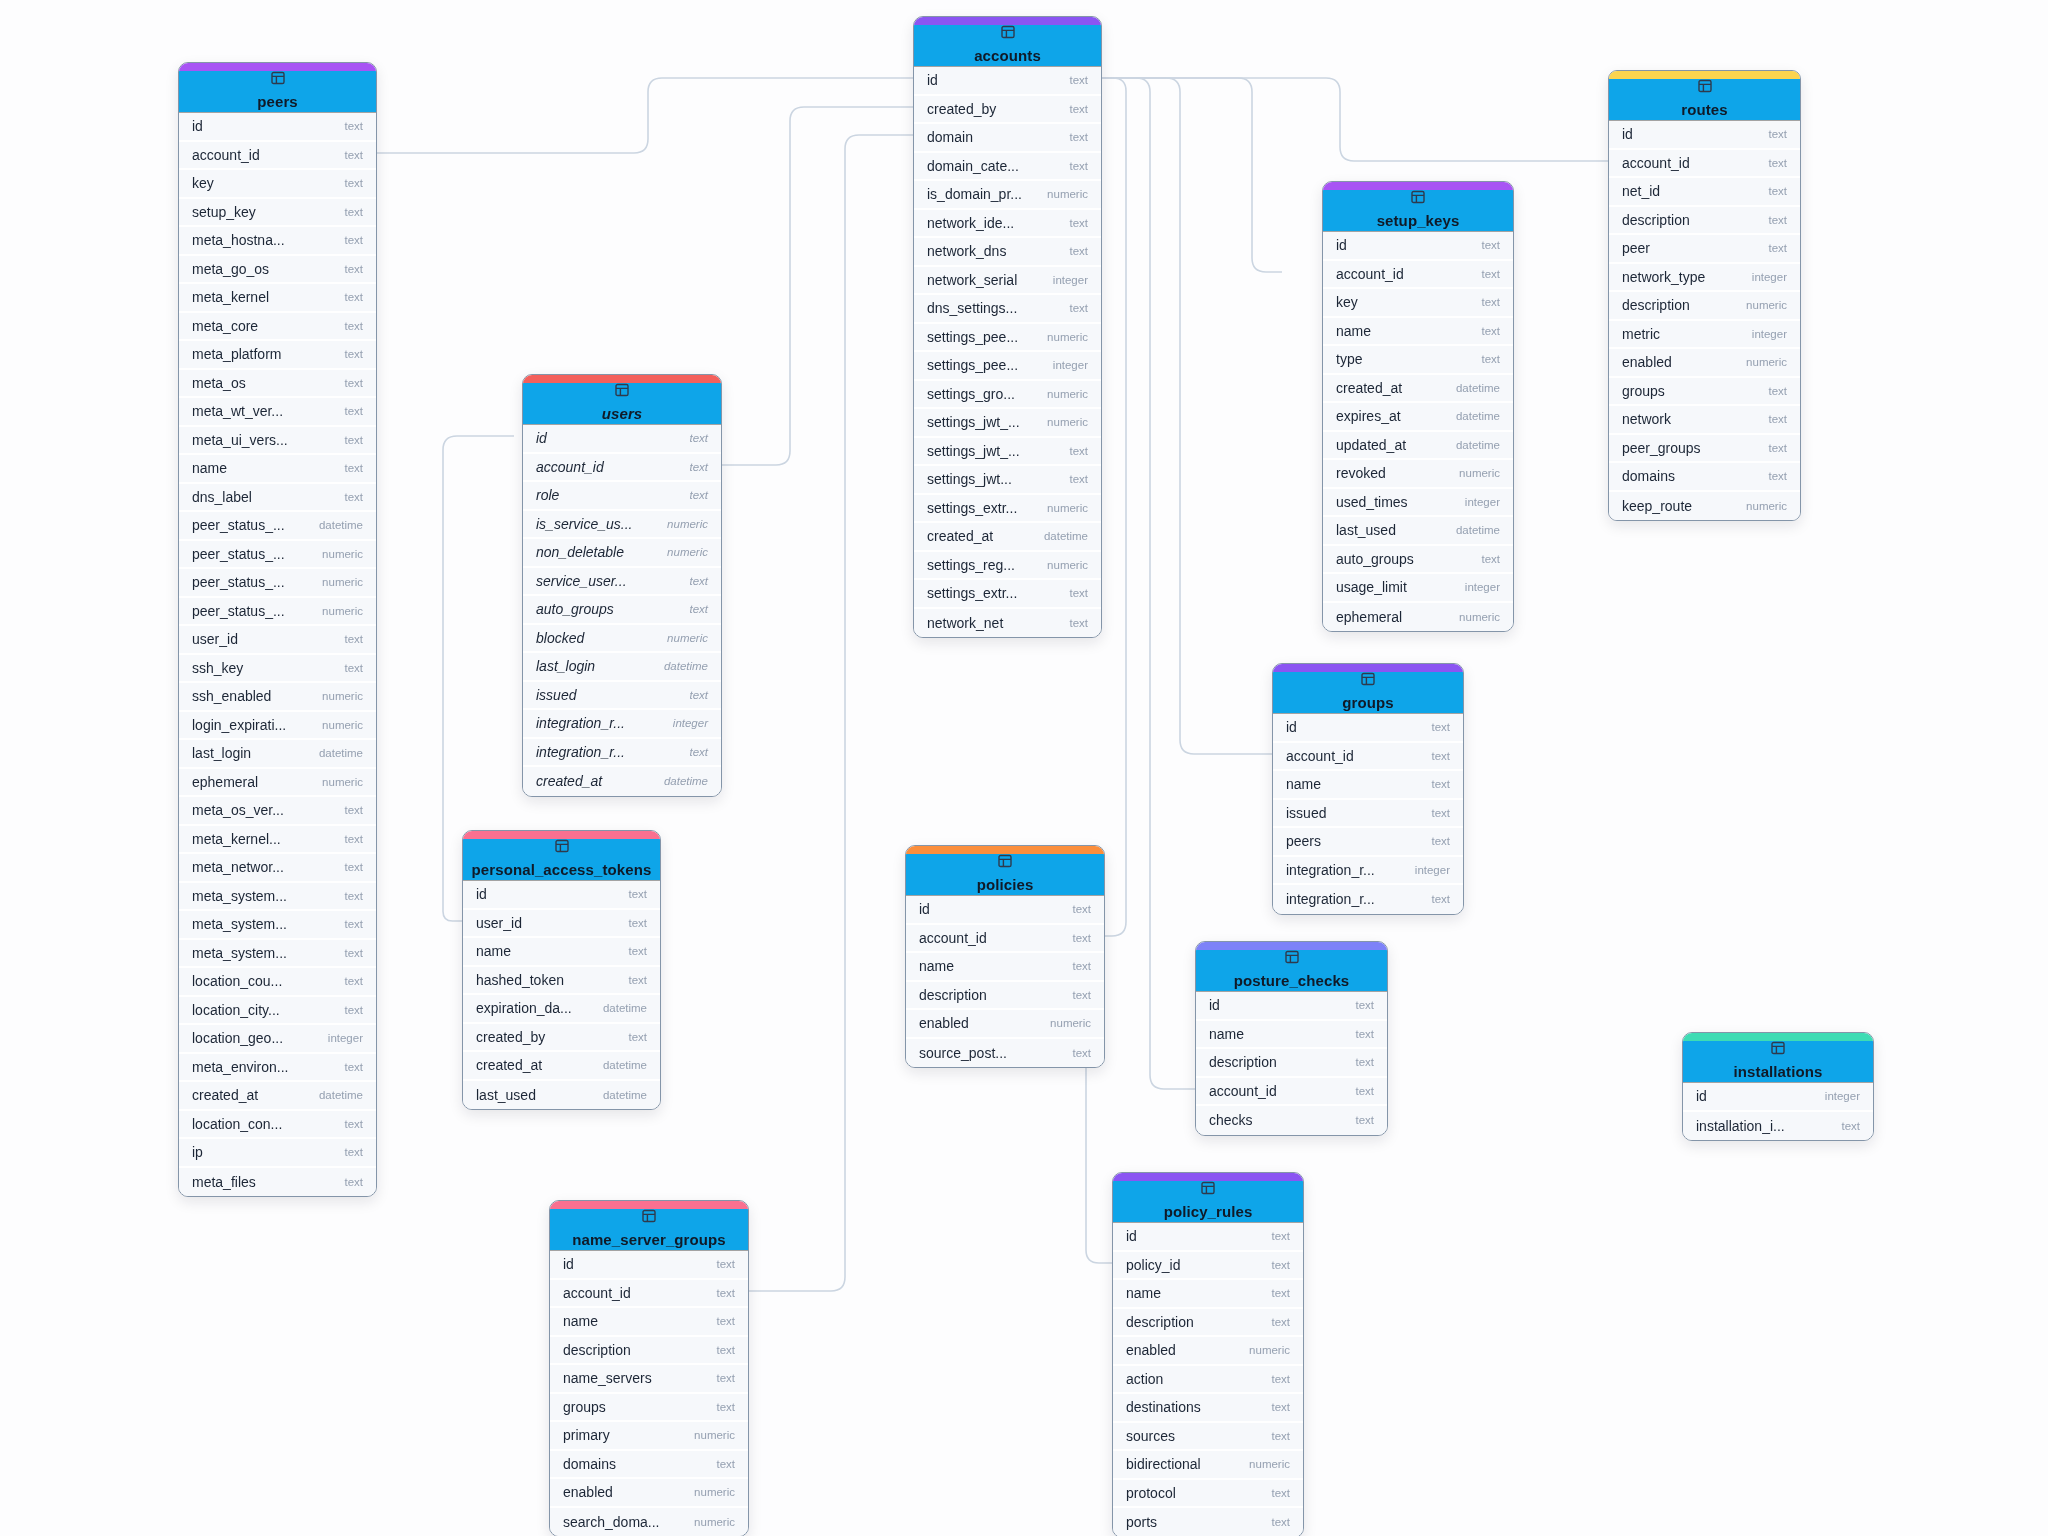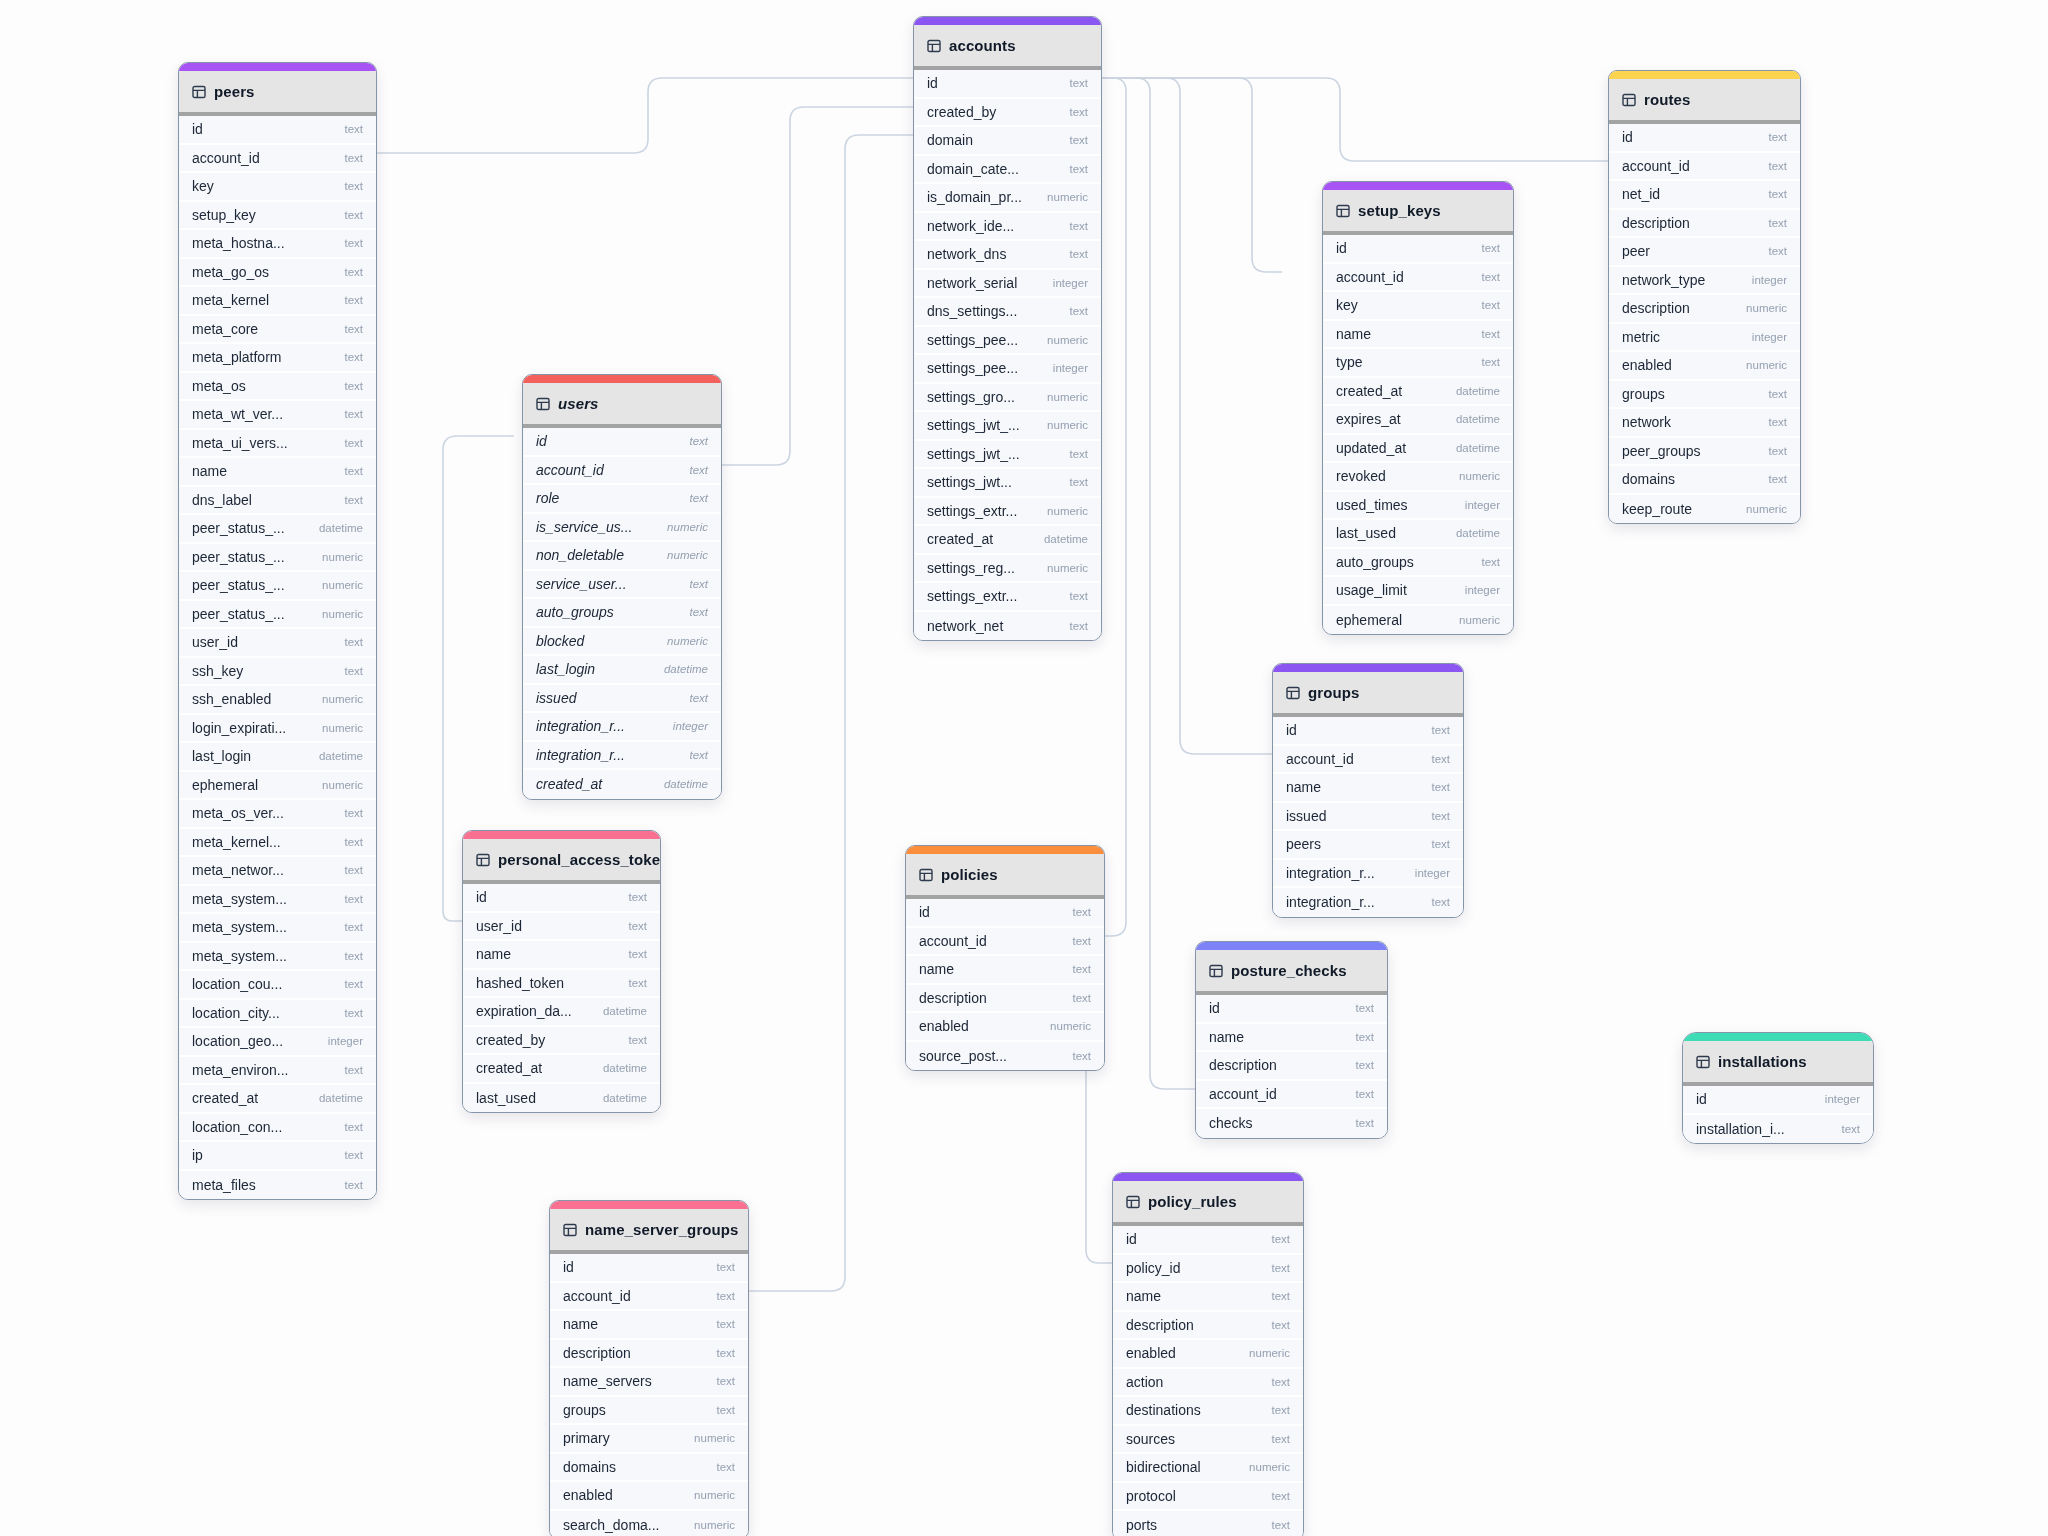--- a/index.html
+++ b/index.html
@@ -15,22 +15,23 @@
     background:#ffffff;
     border:1.5px solid #8495a9;
     border-radius:10px;
     overflow:hidden;
     box-shadow:0 5px 14px rgba(15,23,42,.10);
   }
   .accent{height:8px;}
   .title-row{
     display:flex;align-items:center;gap:8px;
     height:41px;padding:0 13px;
-    background:#e5e5e5;
-    border-bottom:4px solid #a3a3a3;
+    background:#0ea5e9;
+    border-bottom:1px solid #a3a3a3;
+    flex-direction:column;
   }
   .tbl-name{font-size:15px;font-weight:bold;color:#101a28;letter-spacing:.1px;}
   .tbl-icon{flex:none;display:block;}
   .row{
     box-sizing:border-box;
     display:flex;justify-content:space-between;align-items:center;
     height:28.5px;padding:0 13px;
     background:#f6f8fb;
     border-bottom:2px solid #ffffff;
   }
@@ -775,21 +776,21 @@
         <div class="row">
     <span class="fname">domains</span>
     <span class="ftype">text</span>
   </div>
         <div class="row">
     <span class="fname">keep_route</span>
     <span class="ftype">numeric</span>
   </div>
       </div>
   </div>
-    <div class="table-card" style="left: 1682px; top: 1032px; width: 190px; border-radius: 14px;">
+    <div class="table-card" style="left: 1682px; top: 1032px; width: 190px;">
     <div class="accent" style="background: rgb(62, 220, 180);"></div>
     <div class="title-row">
       <svg class="tbl-icon" width="14" height="14" viewBox="0 0 14 14">
         <rect x="1" y="1.5" width="12" height="11" rx="1.6" fill="none" stroke="#2e3a4d" stroke-width="1.4"></rect>
         <line x1="1" y1="5.4" x2="13" y2="5.4" stroke="#2e3a4d" stroke-width="1.4"></line>
         <line x1="5.4" y1="5.4" x2="5.4" y2="12.5" stroke="#2e3a4d" stroke-width="1.4"></line>
       </svg>
       <span class="tbl-name">installations</span>
     </div>
     <div class="rows">

